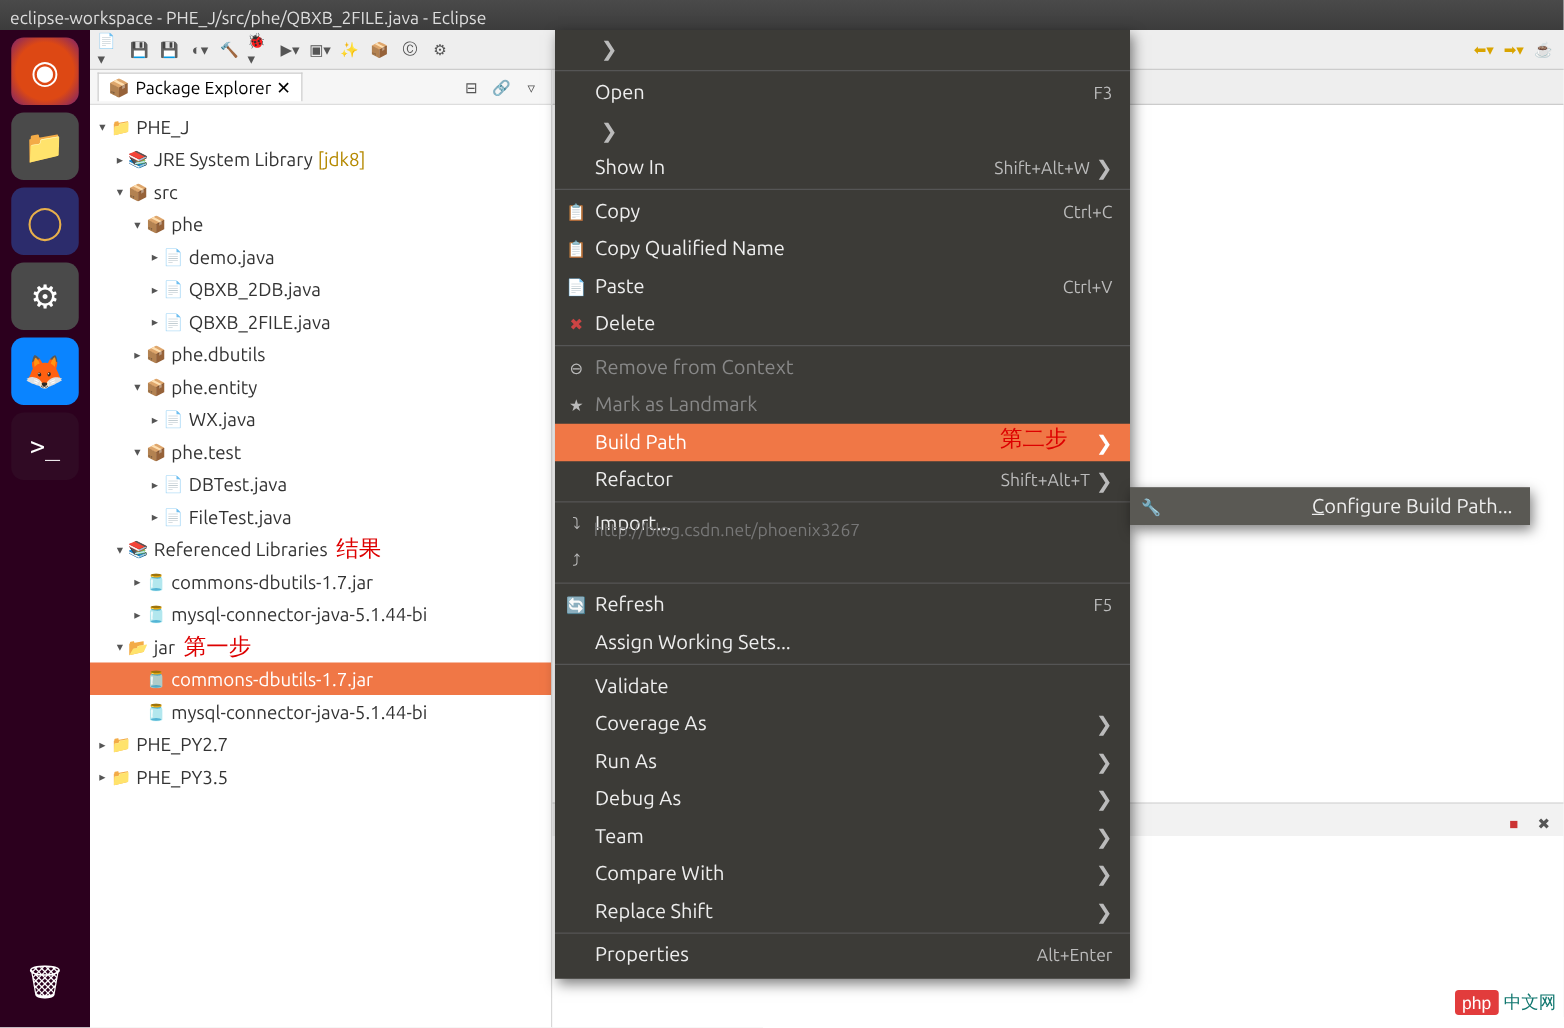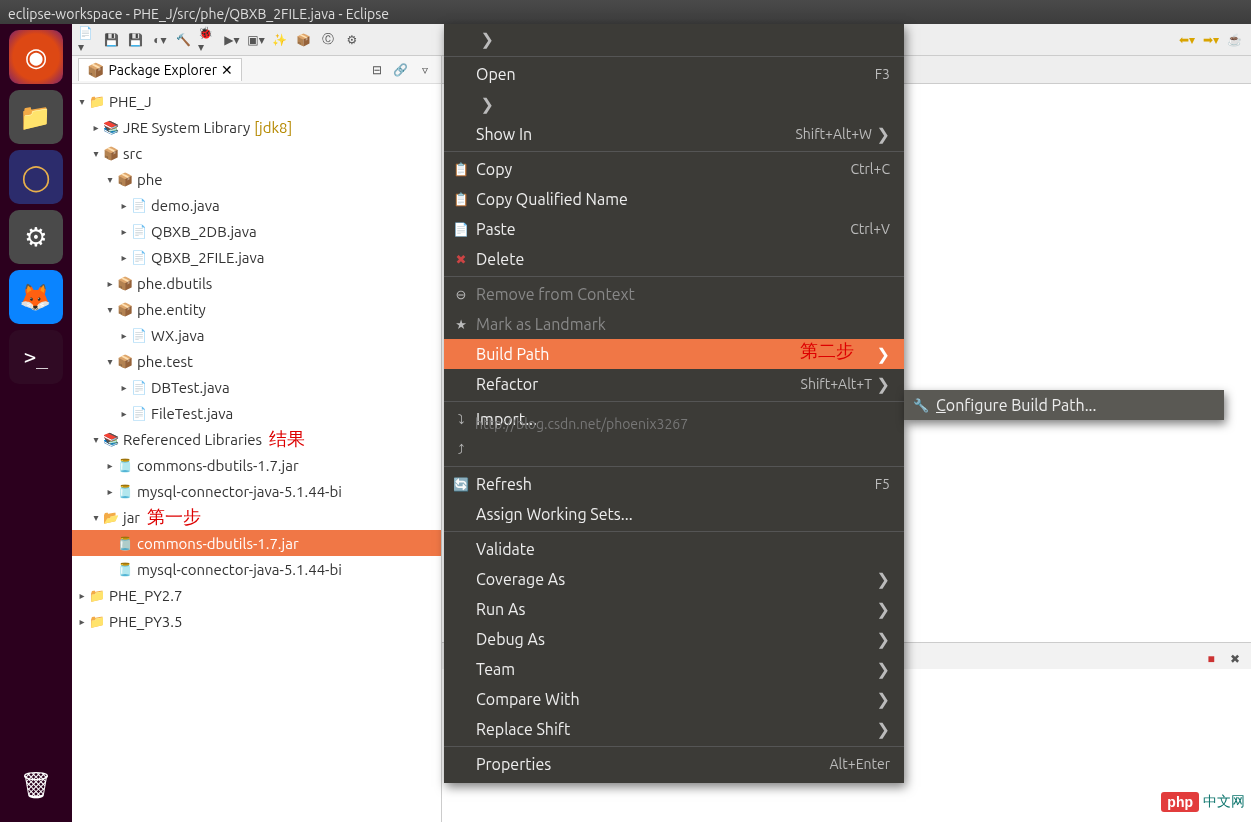--- a/index.html
+++ b/index.html
@@ -59,27 +59,27 @@
 .ctxmenu .item .sc { color: #bbb; font-size: 14px; }
 .ctxmenu .item .arr { width: 18px; text-align: right; color: #bbb; }
 .ctxmenu .item .mico { position: absolute; left: 8px; width: 18px; text-align: center; font-size: 13px; color: #bbb; }
 .ctxmenu .hl .sc, .ctxmenu .hl .arr, .ctxmenu .hl .mico { color: #fff; }
 .ctxmenu .step2 { position: absolute; right: 50px; top: 0; color: #d00; font-family: "SimSun", serif; font-size: 18px; }
 
 
 .submenu { position: absolute; left: 904px; top: 390px; width: 320px; background: #3c3b37; color: #eee; font-size: 16px; box-shadow: 2px 4px 10px rgba(0,0,0,0.5); z-index: 60; }
 .submenu .item { display: flex; align-items: center; height: 30px; padding: 0 14px 0 32px; position: relative; }
 .submenu .item.hl { background: #5a5954; }
-.submenu .item .lbl { flex: 1; }
+.submenu .item .lbl { flex: 1; text-align: right; }
 .submenu .item .mico { position: absolute; left: 8px; width: 18px; text-align: center; font-size: 13px; color: #aac; }
 .submenu .item .lbl u { text-decoration: underline; }
 
 .watermark { position: absolute; left: 475px; top: 416px; color: #777; font-size: 14px; z-index: 55; pointer-events: none; }
 .phpcn { position: absolute; right: 6px; bottom: 10px; z-index: 200; display: flex; align-items: center; gap: 4px; font-size: 14px; }
-.phpcn .logo { background: #e23c3c; color: #fff; font-weight: bold; padding: 2px 6px; border-radius: 3px; font-family: sans-serif; }
+.phpcn .logo { background: #e23c3c; color: #fff; font-weight: normal; padding: 2px 6px; border-radius: 3px; font-family: sans-serif; }
 .phpcn .txt { color: #0f766e; }
 </style>
 </head>
 <body>
 
 <div class="titlebar">
   <span>eclipse-workspace - PHE_J/src/phe/QBXB_2FILE.java - Eclipse</span>
 </div>
 
 <div class="launcher">

